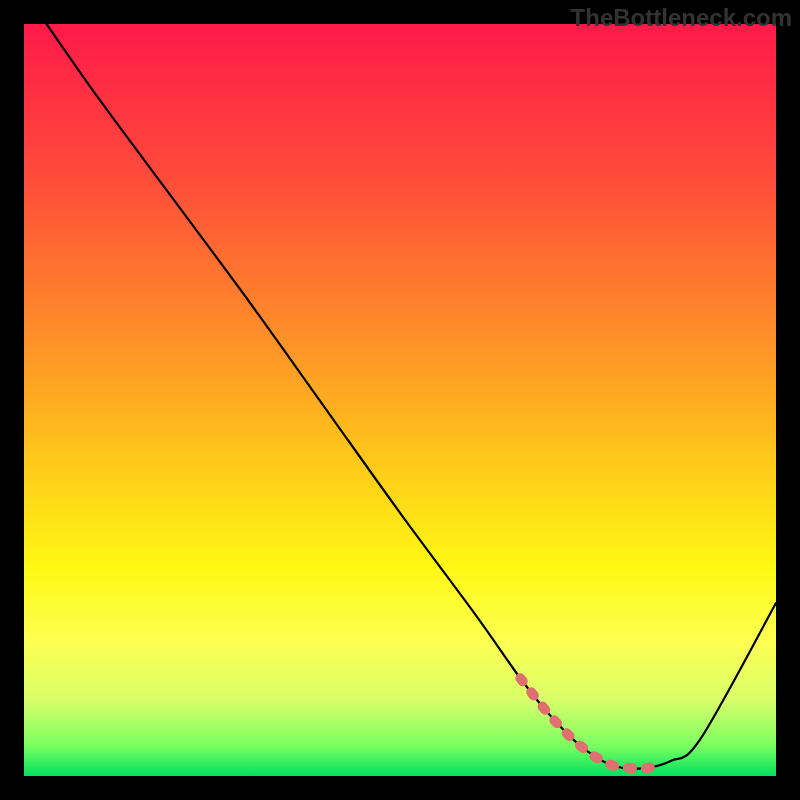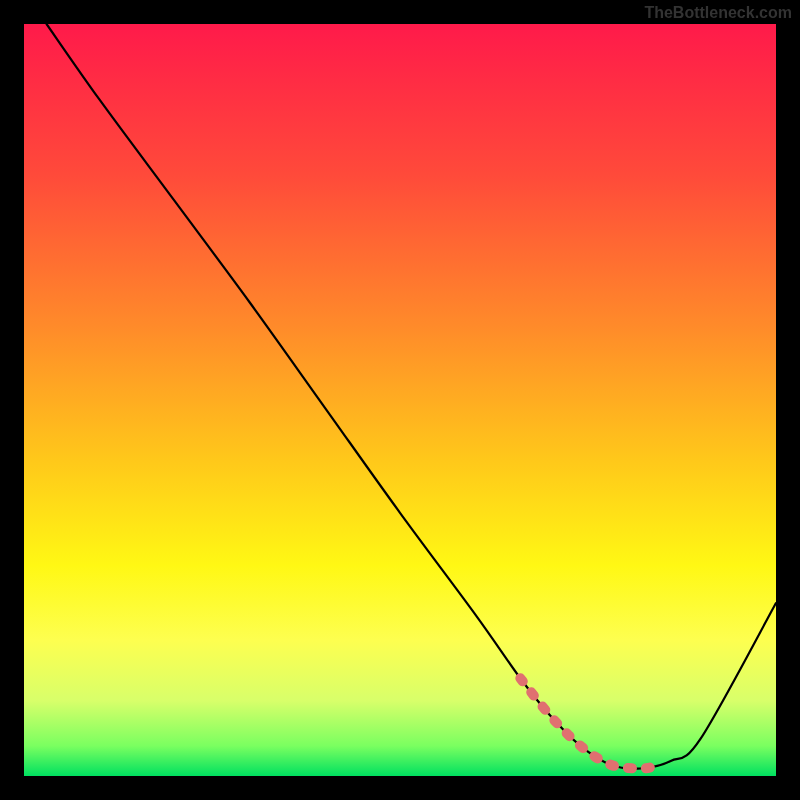--- a/index.html
+++ b/index.html
@@ -14,21 +14,21 @@
     position: relative;
     width: 800px;
     height: 800px;
     background: #000;
   }
   .watermark {
     position: absolute;
     top: 4px;
     right: 8px;
     color: #333;
-    font-size: 16px;
+    font-size: 24px;
     font-weight: bold;
     z-index: 10;
   }
   .plot-area {
     position: absolute;
     left: 24px;
     top: 24px;
     width: 752px;
     height: 752px;
     overflow: hidden;

